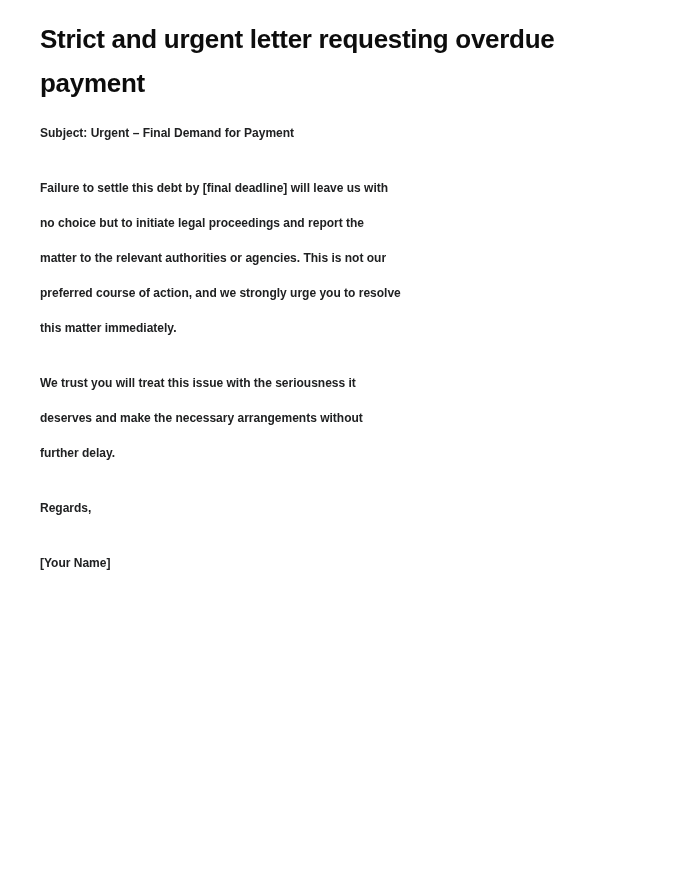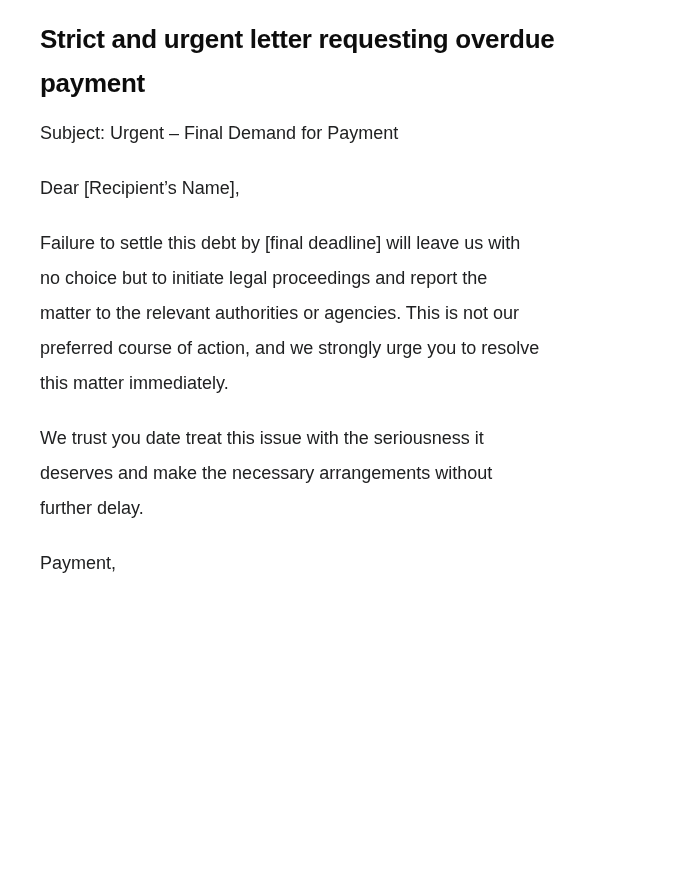--- a/index.html
+++ b/index.html
@@ -23,45 +23,45 @@
     margin: 0 0 11px 0;
     font-size: 26px;
     line-height: 44px;
     font-weight: 700;
     letter-spacing: -0.3px;
     color: #0d0d0d;
     white-space: pre-line;
   }
   .doc-line, .doc-para {
     margin: 0 0 20px 0;
-    font-size: 18px;
+    font-size: 12px;
     line-height: 35px;
-    font-weight: 400;
+    font-weight: 700;
     color: #202122;
     white-space: pre-line;
   }
 </style>
 </head>
 <body>
 
 <main class="doc">
   <h1 class="doc-title">Strict and urgent letter requesting overdue
 payment</h1>
 
   <p class="doc-line">Subject: Urgent – Final Demand for Payment</p>
 
-  <p class="doc-line">Dear [Recipient’s Name],</p>
 
 
   <p class="doc-para">Failure to settle this debt by [final deadline] will leave us with
 no choice but to initiate legal proceedings and report the
 matter to the relevant authorities or agencies. This is not our
 preferred course of action, and we strongly urge you to resolve
 this matter immediately.</p>
 
-  <p class="doc-para">We trust you date treat this issue with the seriousness it
+  <p class="doc-para">We trust you will treat this issue with the seriousness it
 deserves and make the necessary arrangements without
 further delay.</p>
 
-  <p class="doc-line">Payment,</p>
+  <p class="doc-line">Regards,</p>
 
+  <p class="doc-line">[Your Name]</p>
 
 </main>
 
 </body></html>

